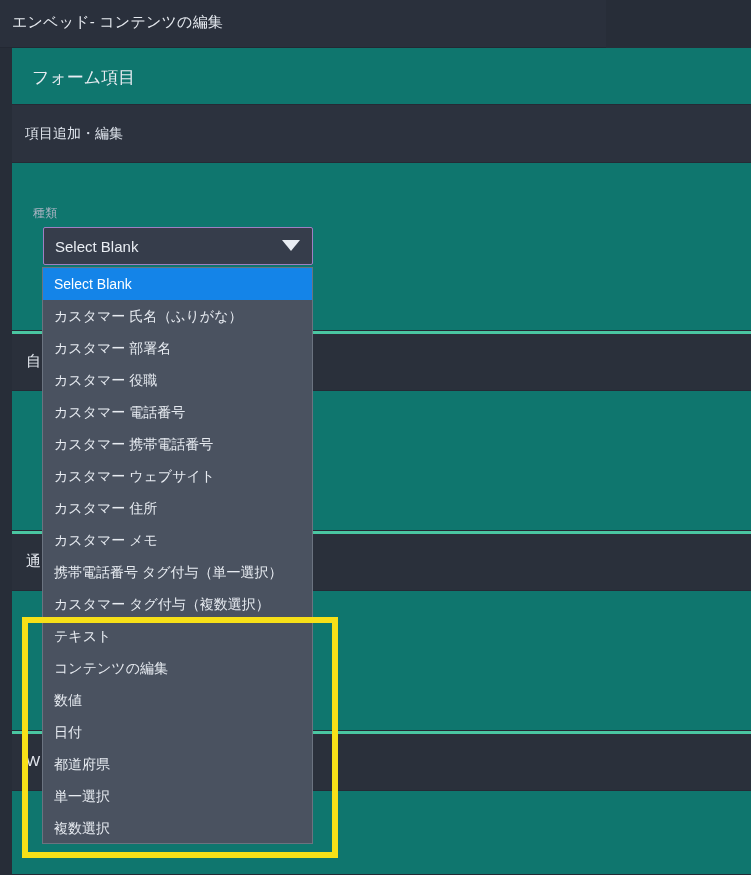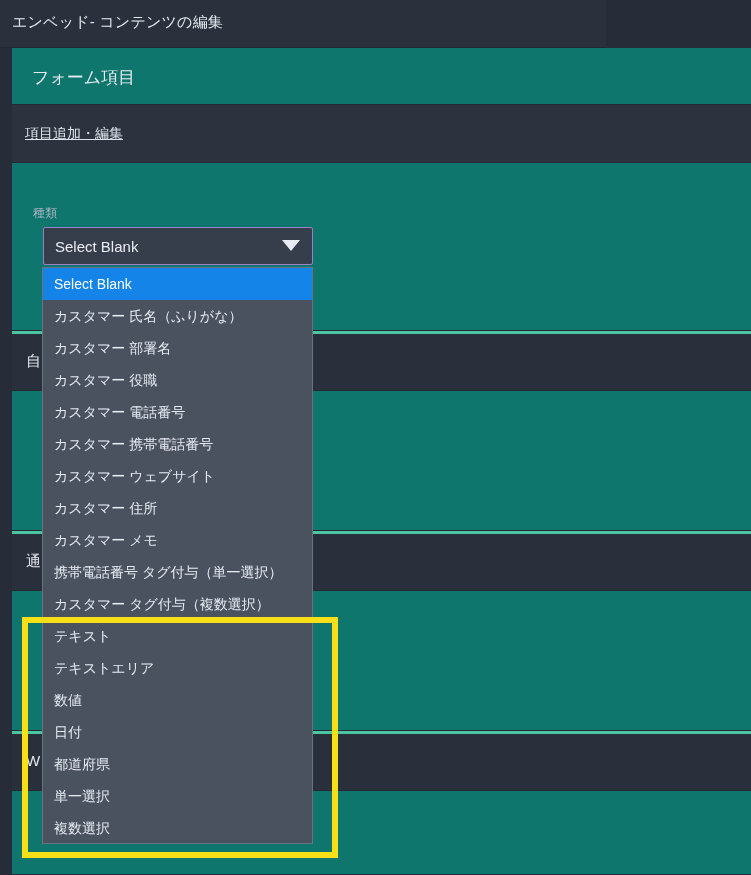--- a/index.html
+++ b/index.html
@@ -75,21 +75,20 @@
     position: absolute;
     font-size: 17px;
     color: #e8ecf2;
     white-space: nowrap;
   }
   .panel-sub {
     position: absolute;
     font-size: 14px;
     color: #dfe4ec;
     white-space: nowrap;
-    text-decoration: underline;
   }
 
   
   .green-rule {
     position: absolute;
     left: 0;
     width: 739px;
     height: 3px;
     background: #4ac7a2;
   }
@@ -238,21 +237,21 @@
       <div class="option"><span>カスタマー 部署名</span></div>
       <div class="option"><span>カスタマー 役職</span></div>
       <div class="option"><span>カスタマー 電話番号</span></div>
       <div class="option"><span>カスタマー 携帯電話番号</span></div>
       <div class="option"><span>カスタマー ウェブサイト</span></div>
       <div class="option"><span>カスタマー 住所</span></div>
       <div class="option"><span>カスタマー メモ</span></div>
       <div class="option"><span>携帯電話番号 タグ付与（単一選択）</span></div>
       <div class="option"><span>カスタマー タグ付与（複数選択）</span></div>
       <div class="option"><span>テキスト</span></div>
-      <div class="option"><span>テキストエリア</span></div>
+      <div class="option"><span>コンテンツの編集</span></div>
       <div class="option"><span>数値</span></div>
       <div class="option"><span>日付</span></div>
       <div class="option"><span>都道府県</span></div>
       <div class="option"><span>単一選択</span></div>
       <div class="option"><span>複数選択</span></div>
     </div>
 
   <div class="highlight-box"></div>
 
 </div>

